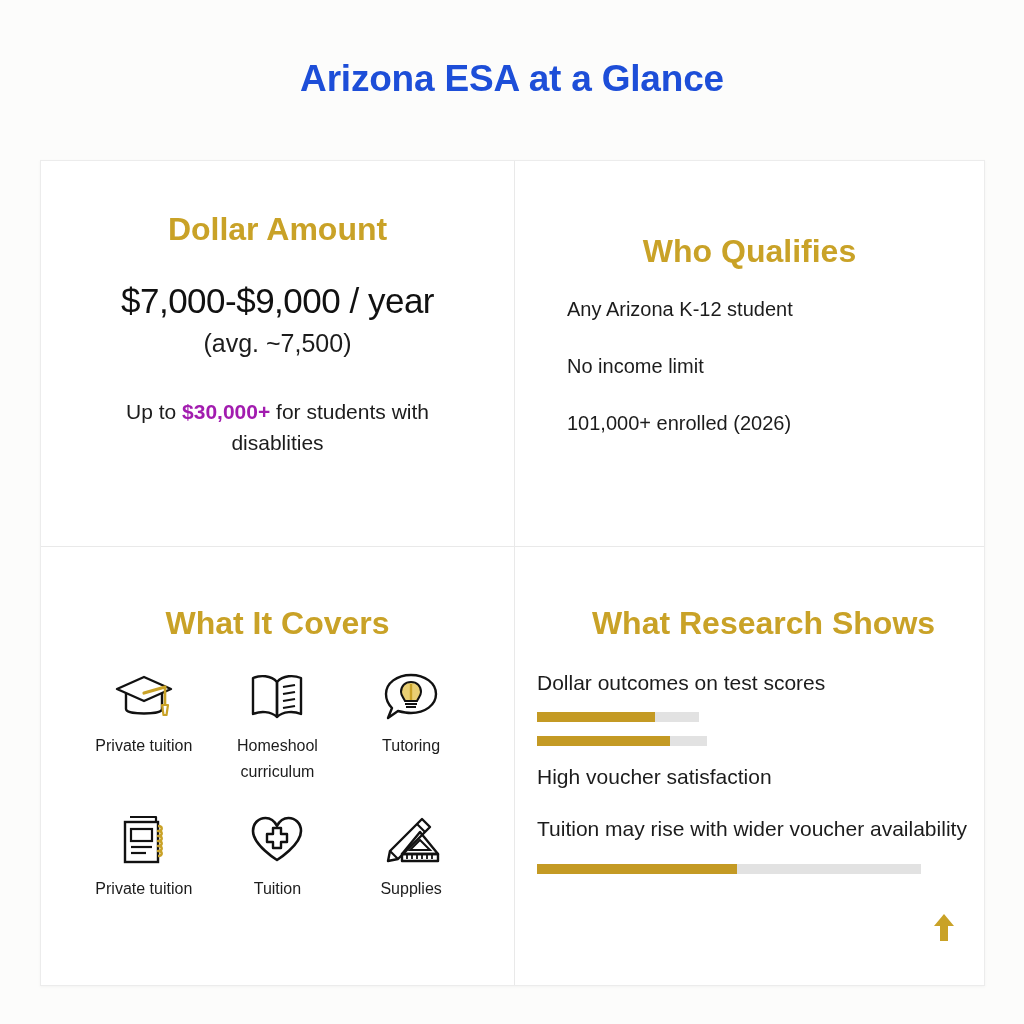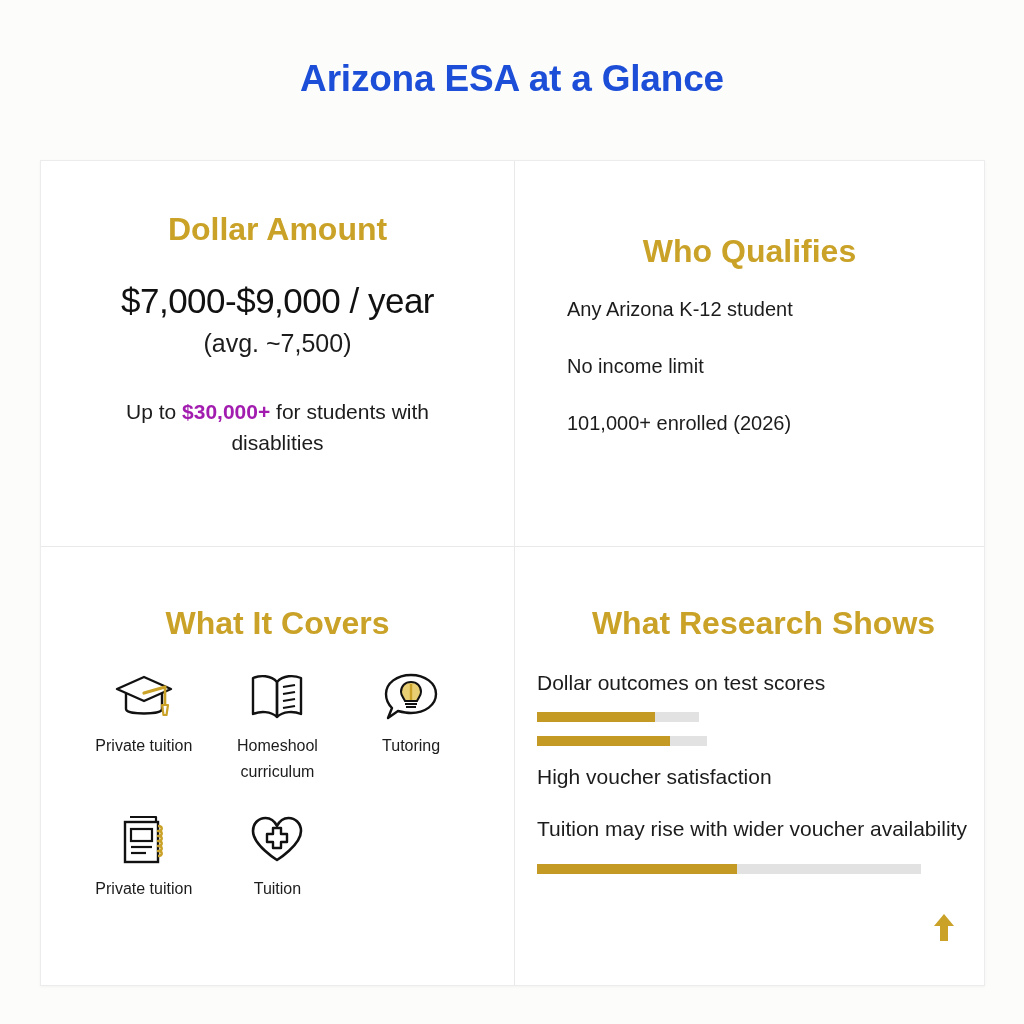--- a/index.html
+++ b/index.html
@@ -271,20 +271,34 @@
         <div class="cover-cell">
           <div class="cover-icon">
             <svg width="58" height="52" viewBox="0 0 58 52">
               <path d="M29 46 C29 46 5 31 5 17 C5 9 11 4 17.5 4 C23 4 27 8 29 12 C31 8 35 4 40.5 4 C47 4 53 9 53 17 C53 31 29 46 29 46 Z" fill="none" stroke="#111" stroke-width="2.6" stroke-linejoin="round"></path>
               <path d="M25 14 L33 14 L33 20 L39 20 L39 28 L33 28 L33 34 L25 34 L25 28 L19 28 L19 20 L25 20 Z" fill="none" stroke="#111" stroke-width="2.4" stroke-linejoin="round"></path>
             </svg>
           </div>
           <div class="cover-label">Tuition</div>
         </div>
 
+        <div class="cover-cell">
+          <div class="cover-icon">
+            <svg width="62" height="52" viewBox="0 0 62 52">
+              <path d="M42 5 L50 13 L18 45 L8 47 L10 37 Z" fill="none" stroke="#111" stroke-width="2.4" stroke-linejoin="round"></path>
+              <path d="M37 10 L45 18" stroke="#111" stroke-width="2.2"></path>
+              <path d="M10 37 L18 45" stroke="#111" stroke-width="2.2"></path>
+              <path d="M40 18 L58 40 L22 40 Z" fill="none" stroke="#111" stroke-width="2.4" stroke-linejoin="round"></path>
+              <path d="M40 26 L50 36 L30 36 Z" fill="none" stroke="#111" stroke-width="2"></path>
+              <path d="M22 40 L58 40 L58 47 L22 47 Z" fill="none" stroke="#111" stroke-width="2.4" stroke-linejoin="round"></path>
+              <path d="M27 40 L27 45 M32 40 L32 45 M37 40 L37 45 M42 40 L42 45 M47 40 L47 45 M52 40 L52 45" stroke="#111" stroke-width="1.8"></path>
+            </svg>
+          </div>
+          <div class="cover-label">Supplies</div>
+        </div>
 
       </div>
     </div>
 
     <div class="quad quad-br">
       <div class="quad-heading">What Research Shows</div>
 
       <div class="research-body">
 
         <div class="research-line">Dollar outcomes on test scores</div>

